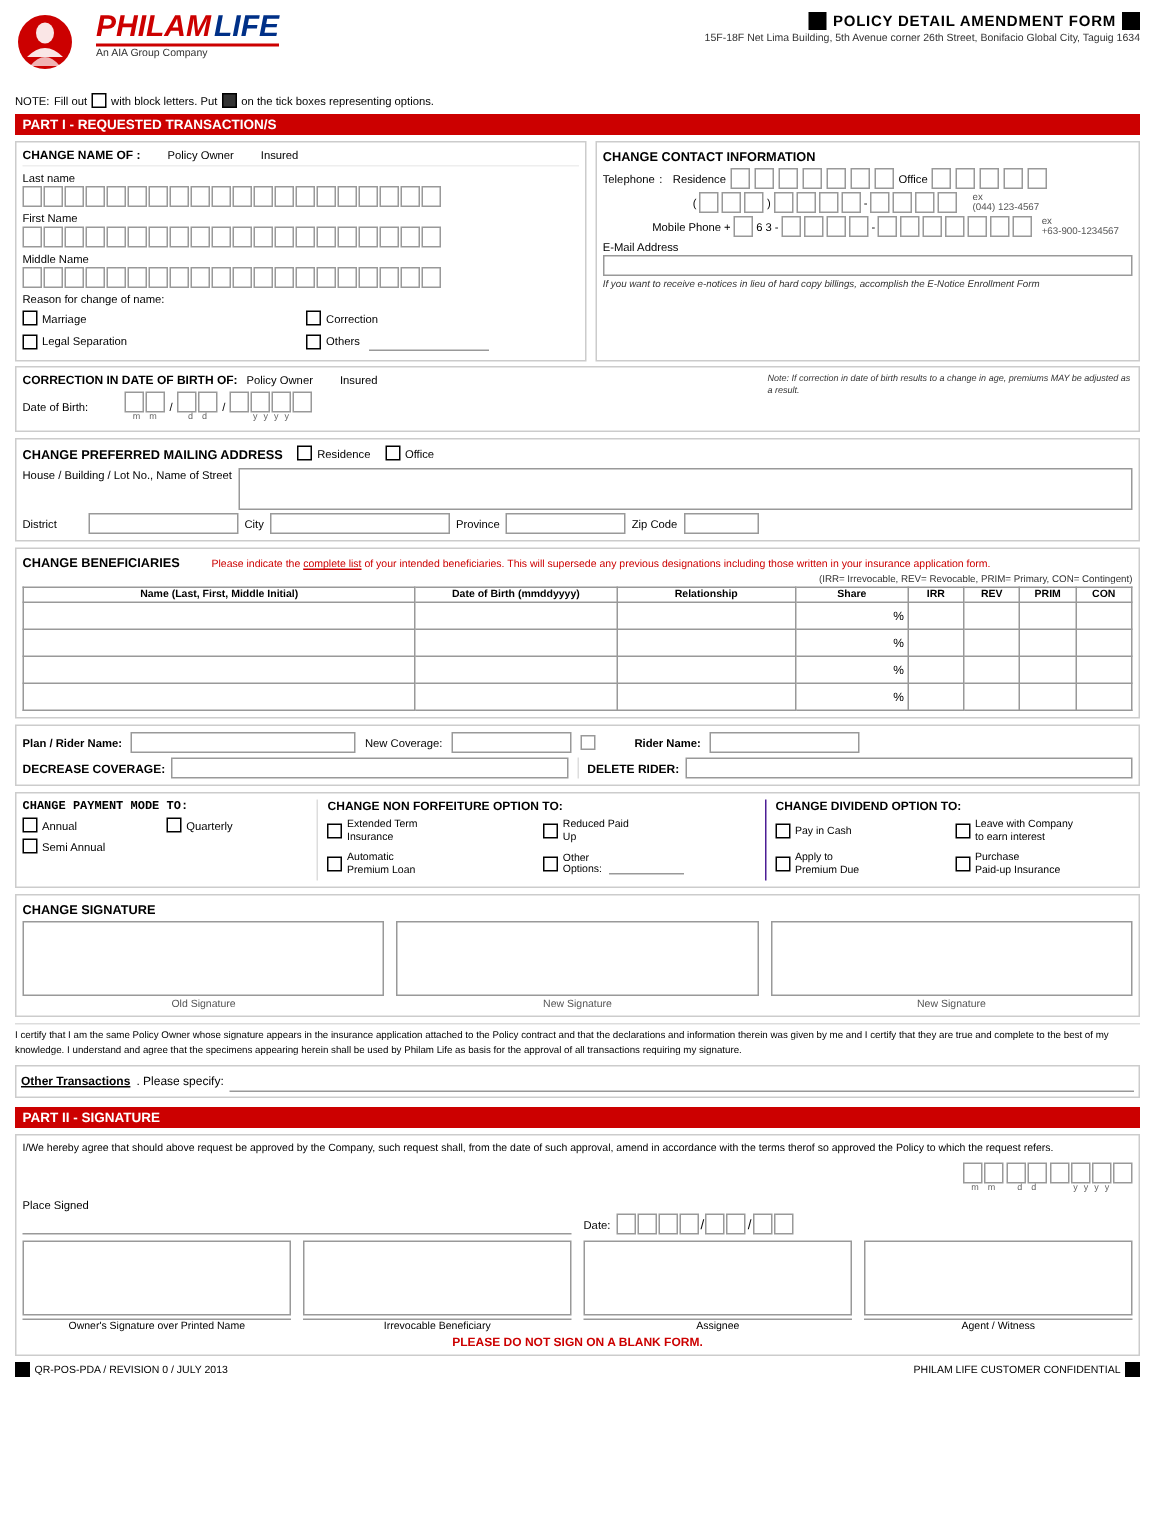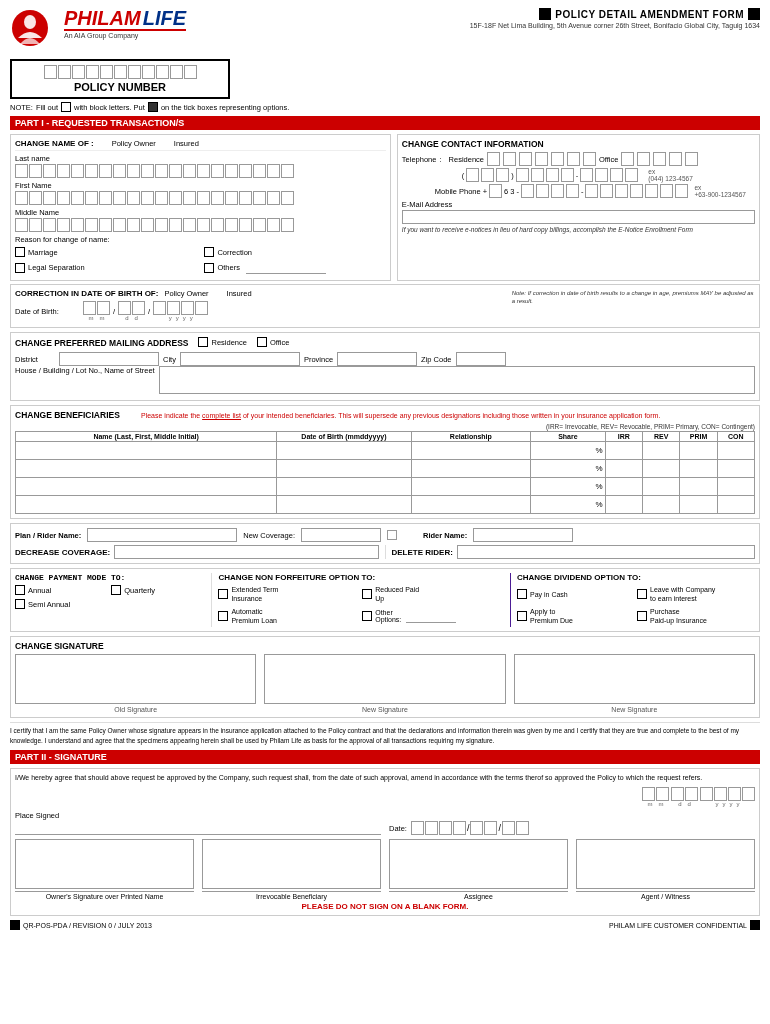--- a/index.html
+++ b/index.html
@@ -57,36 +57,20 @@
             <span style="font-size:10px; font-weight:bold; letter-spacing:0.5px;">POLICY DETAIL AMENDMENT FORM</span>
             <span class="corner-box"></span>
           </div>
           <div style="font-size:7px; color:#333; text-align:center; margin-top:2px;">15F-18F Net Lima Building, 5th Avenue corner 26th Street, Bonifacio Global City, Taguig 1634</div>
         </div>
       </div>
     </div>
   </div>
 
   <div style="display:flex; align-items:flex-start; justify-content:space-between; margin-bottom:3px;">
-    <div style="border:2px solid #000; padding:4px 10px; text-align:center; min-width:220px;">
-      <div style="display:flex; gap:1px; justify-content:center; margin-bottom:2px;">
-        <div class="char-box"></div>
-        <div class="char-box"></div>
-        <div class="char-box"></div>
-        <div class="char-box"></div>
-        <div class="char-box"></div>
-        <div class="char-box"></div>
-        <div class="char-box"></div>
-        <div class="char-box"></div>
-        <div class="char-box"></div>
-        <div class="char-box"></div>
-        <div class="char-box"></div>
-      </div>
-      <div style="font-size:11px; font-weight:bold;">POLICY NUMBER</div>
-    </div>
   </div>
 
   <div style="font-size:7.5px; margin-bottom:4px; display:flex; align-items:center; gap:3px;">
     <span>NOTE:</span>
     <span>Fill out</span>
     <span class="note-box-inline"></span>
     <span>with block letters. Put</span>
     <span class="note-box-inline" style="background:#333;"></span>
     <span>on the tick boxes representing options.</span>
   </div>
@@ -328,34 +312,34 @@
     <div style="display:flex; align-items:center; gap:10px; margin-bottom:3px;">
       <span style="font-size:8.5px; font-weight:bold;">CHANGE PREFERRED MAILING ADDRESS</span>
       <div class="checkbox-item">
         <div class="cb-box"></div>
         <span>Residence</span>
       </div>
       <div class="checkbox-item">
         <div class="cb-box"></div>
         <span>Office</span>
       </div>
+    </div>
+    <div style="display:flex; align-items:flex-start; gap:4px; margin-bottom:2px;">
+      <div style="font-size:7.5px; min-width:80px;">House / Building / Lot No., Name of Street</div>
+      <div style="flex:1; height:28px; border:1px solid #999;"></div>
     </div>
     <div style="display:flex; align-items:center; gap:4px;">
       <span style="font-size:7.5px; min-width:40px;">District</span>
       <div style="width:100px; height:14px; border:1px solid #999;"></div>
       <span style="font-size:7.5px;">City</span>
       <div style="width:120px; height:14px; border:1px solid #999;"></div>
       <span style="font-size:7.5px;">Province</span>
       <div style="width:80px; height:14px; border:1px solid #999;"></div>
       <span style="font-size:7.5px;">Zip Code</span>
       <div style="width:50px; height:14px; border:1px solid #999;"></div>
-    </div>
-    <div style="display:flex; align-items:flex-start; gap:4px; margin-bottom:2px;">
-      <div style="font-size:7.5px; min-width:80px;">House / Building / Lot No., Name of Street</div>
-      <div style="flex:1; height:28px; border:1px solid #999;"></div>
     </div>
   </div>
 
   <div style="border:1px solid #ccc; padding:4px; margin-bottom:4px;">
     <div style="display:flex; align-items:flex-start; gap:6px; margin-bottom:3px;">
       <span style="font-size:8.5px; font-weight:bold; min-width:120px;">CHANGE BENEFICIARIES</span>
       <div style="flex:1;">
         <span style="font-size:7px; color:#c00;">Please indicate the <span style="text-decoration:underline;">complete list</span> of your intended beneficiaries. This will supersede any previous designations including those written in your insurance application form.</span>
       </div>
     </div>
@@ -520,20 +504,25 @@
     </div>
     <div style="display:flex; gap:8px;">
       <div style="flex:1; text-align:center; font-size:7px; color:#555;">Old Signature</div>
       <div style="flex:1; text-align:center; font-size:7px; color:#555;">New Signature</div>
       <div style="flex:1; text-align:center; font-size:7px; color:#555;">New Signature</div>
     </div>
   </div>
 
   <div style="font-size:6.5px; line-height:1.5; margin-bottom:4px; border-top:1px solid #ddd; padding-top:3px;">I certify that I am the same Policy Owner whose signature appears in the insurance application attached to the Policy contract and that the declarations and information therein was given by me and I certify that they are true and complete to the best of my knowledge. I understand and agree that the specimens appearing herein shall be used by Philam Life as basis for the approval of all transactions requiring my signature.</div>
 
+  <div style="display:flex; align-items:center; gap:4px; font-size:8px; margin-bottom:6px; border:1px solid #ccc; padding:3px;">
+    <span style="font-weight:bold; text-decoration:underline;">Other Transactions</span>
+    <span>. Please specify:</span>
+    <div style="flex:1; height:14px; border-bottom:1px solid #999;"></div>
+  </div>
 
   <div class="section-header">PART II - SIGNATURE</div>
 
   <div style="border:1px solid #ccc; padding:4px; margin-bottom:4px;">
     <div style="font-size:7px; line-height:1.5; margin-bottom:4px;">I/We hereby agree that should above request be approved by the Company, such request shall, from the date of such approval, amend in accordance with the terms therof so approved the Policy to which the request refers.</div>
 
     <div style="display:flex; justify-content:flex-end; align-items:center; gap:2px; font-size:7px; margin-bottom:4px;">
       <div style="display:flex; flex-direction:column; align-items:center;">
         <div style="display:flex; gap:1px;">
           <div class="char-box"></div>

